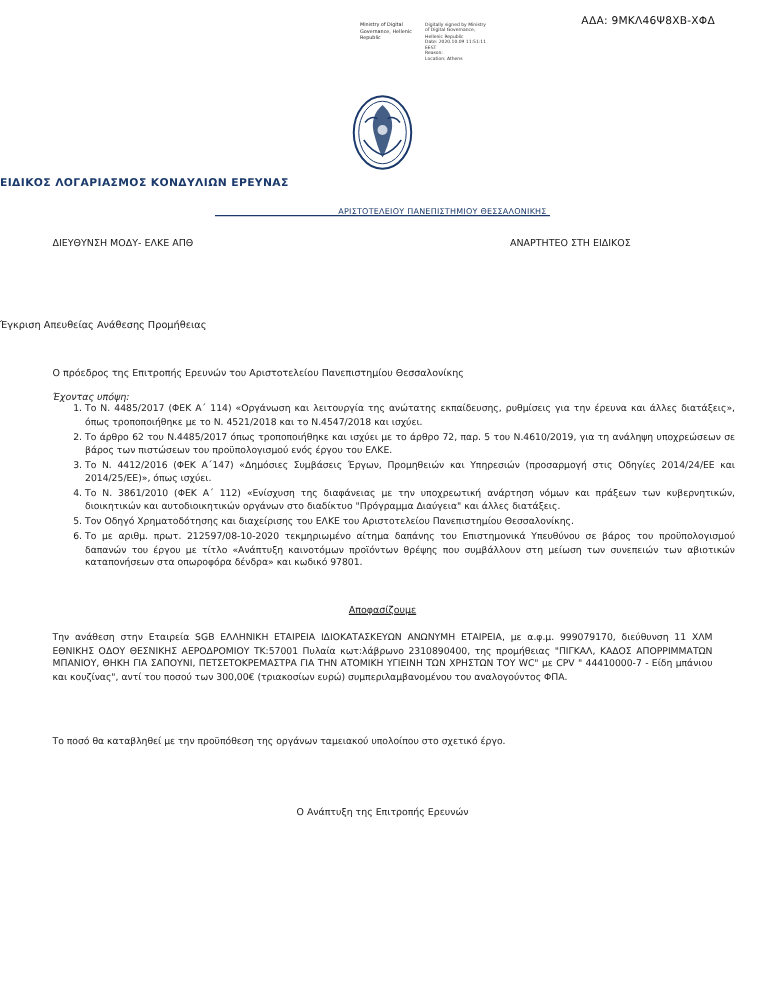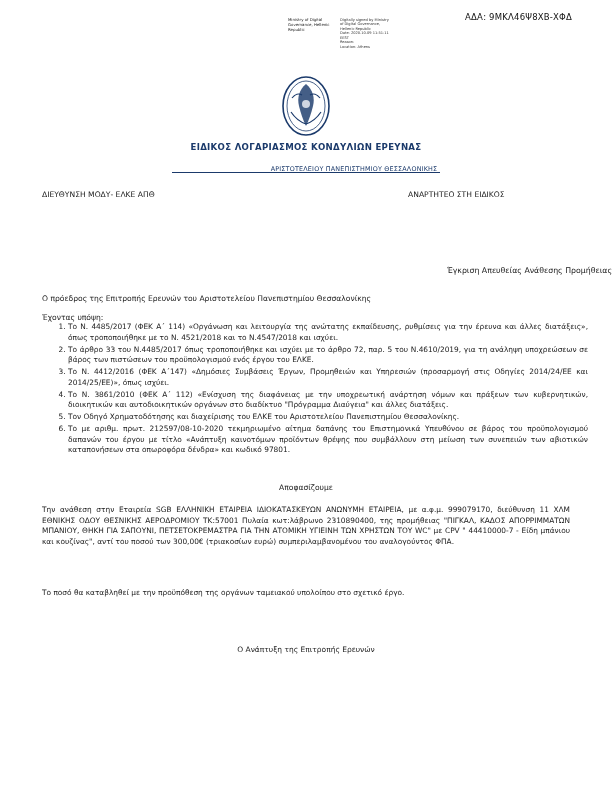--- a/index.html
+++ b/index.html
@@ -61,21 +61,21 @@
     text-align: center;
   }
   .emblem {
     display: inline-block;
   }
   
   .org-title {
     position: absolute;
     top: 142px;
     width: 612px;
-    text-align: center;
+    text-align: left;
     font-size: 8.6px;
     font-weight: bold;
     color: #1b3a6b;
     letter-spacing: 0.3px;
   }
   .org-sub {
     position: absolute;
     top: 165px;
     width: 612px;
     text-align: center;
@@ -111,38 +111,39 @@
     right: 56px;
     font-size: 7.4px;
     text-align: left;
   }
   .dateline div {
     margin-bottom: 3px;
   }
   
   .doc-title {
     position: absolute;
-    top: 266px;
-    width: 612px;
-    text-align: right;
+    top: 255px;
+    width: 612px;
+    text-align: left;
     font-size: 7.8px;
   }
   
   .intro {
     position: absolute;
     top: 294px;
     left: 42px;
     width: 528px;
     font-size: 7.6px;
   }
   .having {
     position: absolute;
     top: 313px;
     left: 42px;
     font-size: 7.6px;
+    font-style: italic;
   }
   
   ol.items {
     position: absolute;
     top: 322px;
     left: 40px;
     width: 520px;
     margin: 0;
     padding-left: 28px;
     font-size: 7.4px;
@@ -152,20 +153,21 @@
   ol.items li {
     margin-bottom: 1.5px;
   }
   
   .decide {
     position: absolute;
     top: 483px;
     width: 612px;
     text-align: center;
     font-size: 7.6px;
+    text-decoration: underline;
   }
   .body-para {
     position: absolute;
     left: 42px;
     width: 528px;
     font-size: 7.4px;
     line-height: 1.45;
     text-align: justify;
   }
   .p1 { top: 505px; }
@@ -229,21 +231,21 @@
   <div class="dept">ΔΙΕΥΘΥΝΣΗ ΜΟΔΥ- ΕΛΚΕ ΑΠΘ</div>
   <div class="publish">ΑΝΑΡΤΗΤΕΟ ΣΤΗ ΕΙΔΙΚΟΣ</div>
 
 
   <div class="doc-title">Έγκριση Απευθείας Ανάθεσης Προμήθειας</div>
   <div class="intro">Ο πρόεδρος της Επιτροπής Ερευνών του Αριστοτελείου Πανεπιστημίου Θεσσαλονίκης</div>
   <div class="having">Έχοντας υπόψη:</div>
 
   <ol class="items">
     <li>Το Ν. 4485/2017 (ΦΕΚ Α΄ 114) «Οργάνωση και λειτουργία της ανώτατης εκπαίδευσης, ρυθμίσεις για την έρευνα και άλλες διατάξεις», όπως τροποποιήθηκε με το Ν. 4521/2018 και το Ν.4547/2018 και ισχύει.</li>
-    <li>Το άρθρο 33 του Ν.4485/2017 όπως τροποποιήθηκε και ισχύει με το άρθρο 72, παρ. 5 του Ν.4610/2019, για τη ανάληψη υποχρεώσεων σε βάρος των πιστώσεων του προϋπολογισμού ενός έργου του ΕΛΚΕ.</li>
+    <li>Το άρθρο 62 του Ν.4485/2017 όπως τροποποιήθηκε και ισχύει με το άρθρο 72, παρ. 5 του Ν.4610/2019, για τη ανάληψη υποχρεώσεων σε βάρος των πιστώσεων του προϋπολογισμού ενός έργου του ΕΛΚΕ.</li>
     <li>Το Ν. 4412/2016 (ΦΕΚ Α΄147) «Δημόσιες Συμβάσεις Έργων, Προμηθειών και Υπηρεσιών (προσαρμογή στις Οδηγίες 2014/24/ΕΕ και 2014/25/ΕΕ)», όπως ισχύει.</li>
     <li>Το Ν. 3861/2010 (ΦΕΚ Α΄ 112) «Ενίσχυση της διαφάνειας με την υποχρεωτική ανάρτηση νόμων και πράξεων των κυβερνητικών, διοικητικών και αυτοδιοικητικών οργάνων στο διαδίκτυο "Πρόγραμμα Διαύγεια" και άλλες διατάξεις.</li>
     <li>Τον Οδηγό Χρηματοδότησης και διαχείρισης του ΕΛΚΕ του Αριστοτελείου Πανεπιστημίου Θεσσαλονίκης.</li>
     <li>Το με αριθμ. πρωτ. 212597/08-10-2020 τεκμηριωμένο αίτημα δαπάνης του Επιστημονικά Υπευθύνου σε βάρος του προϋπολογισμού δαπανών του έργου με τίτλο «Ανάπτυξη καινοτόμων προϊόντων θρέψης που συμβάλλουν στη μείωση των συνεπειών των αβιοτικών καταπονήσεων στα οπωροφόρα δένδρα» και κωδικό 97801.</li>
   </ol>
 
   <div class="decide">Αποφασίζουμε</div>
   <div class="body-para p1">Την ανάθεση στην Εταιρεία SGB ΕΛΛΗΝΙΚΗ ΕΤΑΙΡΕΙΑ ΙΔΙΟΚΑΤΑΣΚΕΥΩΝ ΑΝΩΝΥΜΗ ΕΤΑΙΡΕΙΑ, με α.φ.μ. 999079170, διεύθυνση 11 ΧΛΜ ΕΘΝΙΚΗΣ ΟΔΟΥ ΘΕΣΝΙΚΗΣ ΑΕΡΟΔΡΟΜΙΟΥ ΤΚ:57001 Πυλαία κωτ:λάβρωνο 2310890400, της προμήθειας "ΠΙΓΚΑΛ, ΚΑΔΟΣ ΑΠΟΡΡΙΜΜΑΤΩΝ ΜΠΑΝΙΟΥ, ΘΗΚΗ ΓΙΑ ΣΑΠΟΥΝΙ, ΠΕΤΣΕΤΟΚΡΕΜΑΣΤΡΑ ΓΙΑ ΤΗΝ ΑΤΟΜΙΚΗ ΥΓΙΕΙΝΗ ΤΩΝ ΧΡΗΣΤΩΝ ΤΟΥ WC" με CPV " 44410000-7 - Είδη μπάνιου και κουζίνας", αντί του ποσού των 300,00€ (τριακοσίων ευρώ) συμπεριλαμβανομένου του αναλογούντος ΦΠΑ.</div>
   <div class="body-para p2">Το ποσό θα καταβληθεί με την προϋπόθεση της οργάνων ταμειακού υπολοίπου στο σχετικό έργο.</div>
 

